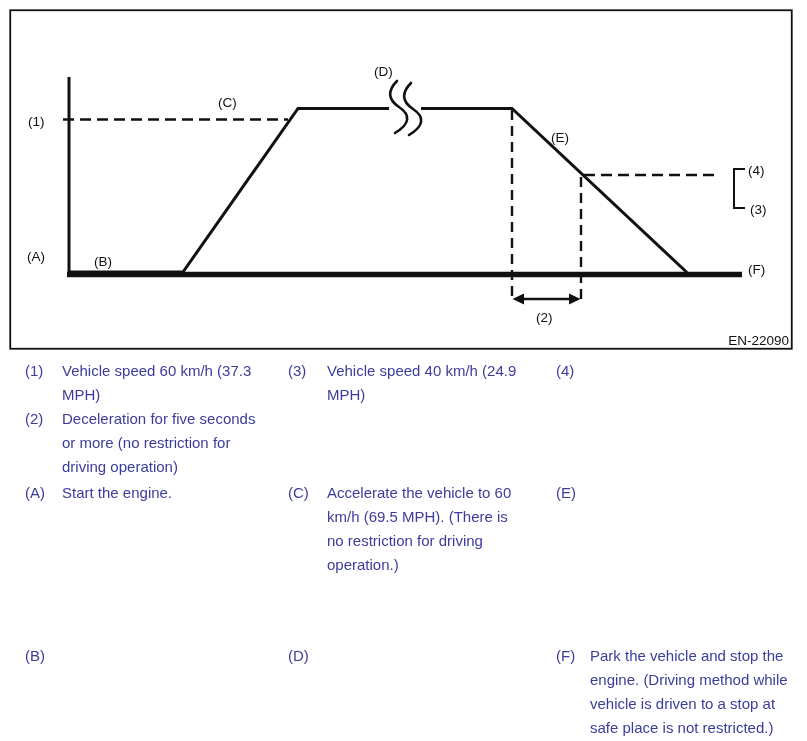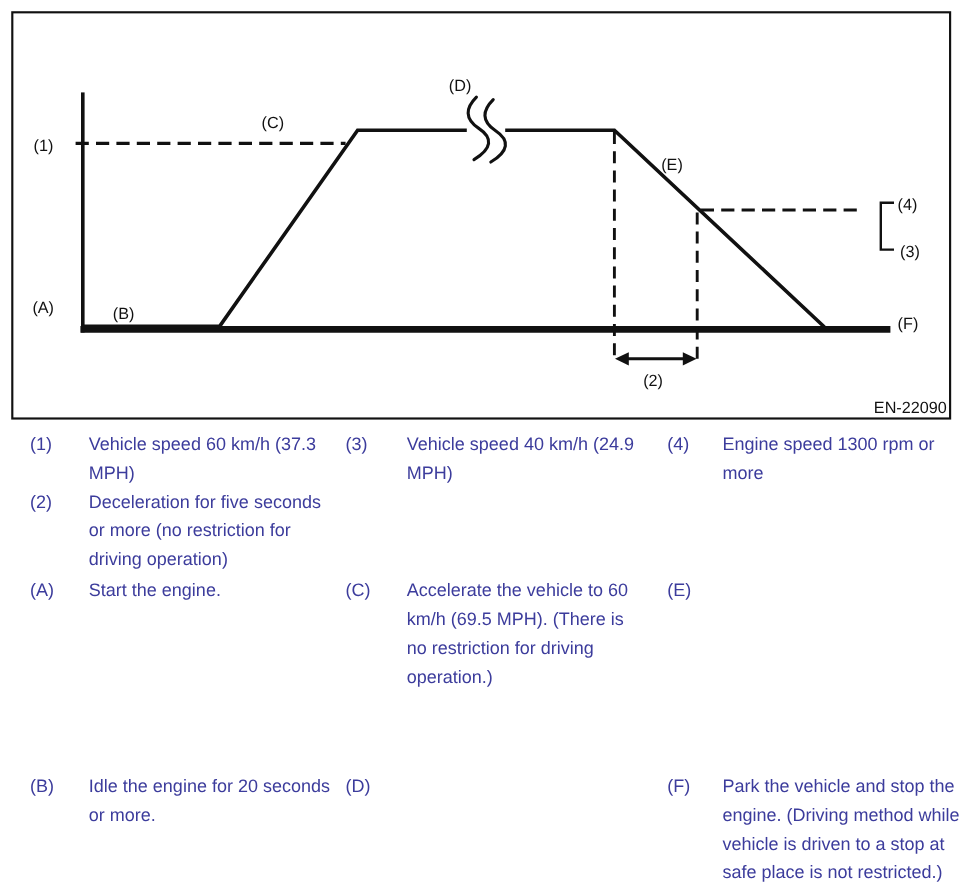--- a/index.html
+++ b/index.html
@@ -24,21 +24,21 @@
   .row3{top:644px;}
   .col{position:absolute;top:0;}
   .c1{left:25px;width:250px;}
   .c2{left:288px;width:262px;}
   .c3{left:556px;width:250px;}
   .entry{display:flex;align-items:flex-start;}
   .key{flex:0 0 auto;}
   .c1 .key{width:37px;}
   .c2 .key{width:39px;}
   .c3 .key{width:34px;}
-  .txt{flex:1;white-space:pre-line;margin-left:12px;}
+  .txt{flex:1;white-space:pre-line;}
   .legend, .legend-row{
     font-size:15px;line-height:24px;
     color:#3c3c9c;
   }
 </style>
 </head>
 <body>
 
 <div class="page">
 
@@ -105,22 +105,20 @@
       <div class="col c2">
         <div class="entry">
           <span class="key">(3)</span>
           <div class="txt">Vehicle speed 40 km/h (24.9
 MPH)</div>
         </div>
       </div>
       <div class="col c3">
         <div class="entry">
           <span class="key">(4)</span>
-          <div class="txt">Engine speed 1300 rpm or
-more</div>
         </div>
       </div>
     </div>
 
     <div class="legend-row row2">
       <div class="col c1">
         <div class="entry">
           <span class="key">(A)</span>
           <div class="txt">Start the engine.</div>
         </div>
@@ -138,22 +136,20 @@
         <div class="entry">
           <span class="key">(E)</span>
         </div>
       </div>
     </div>
 
     <div class="legend-row row3">
       <div class="col c1">
         <div class="entry">
           <span class="key">(B)</span>
-          <div class="txt">Idle the engine for 20 seconds
-or more.</div>
         </div>
       </div>
       <div class="col c2">
         <div class="entry">
           <span class="key">(D)</span>
         </div>
       </div>
       <div class="col c3">
         <div class="entry">
           <span class="key">(F)</span>

